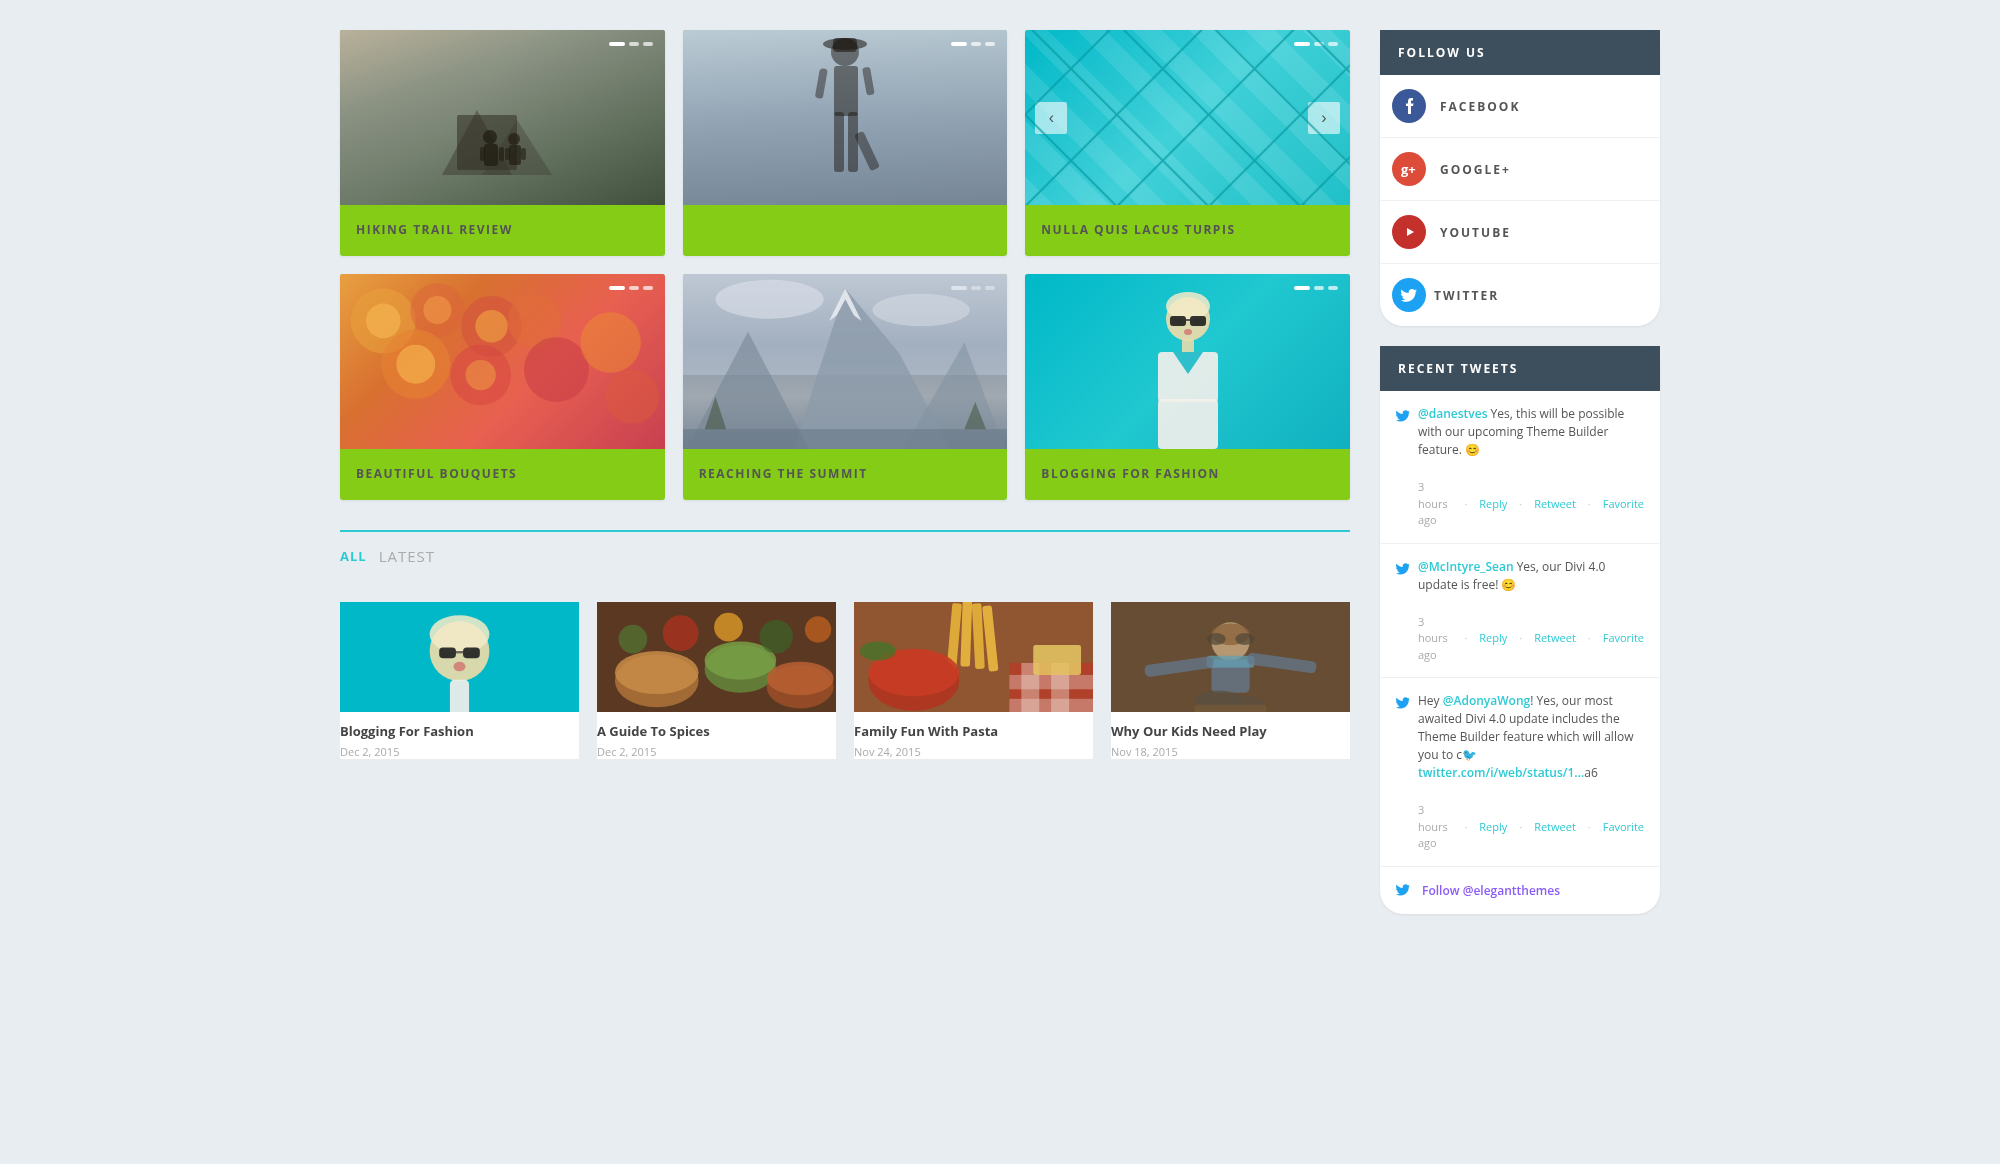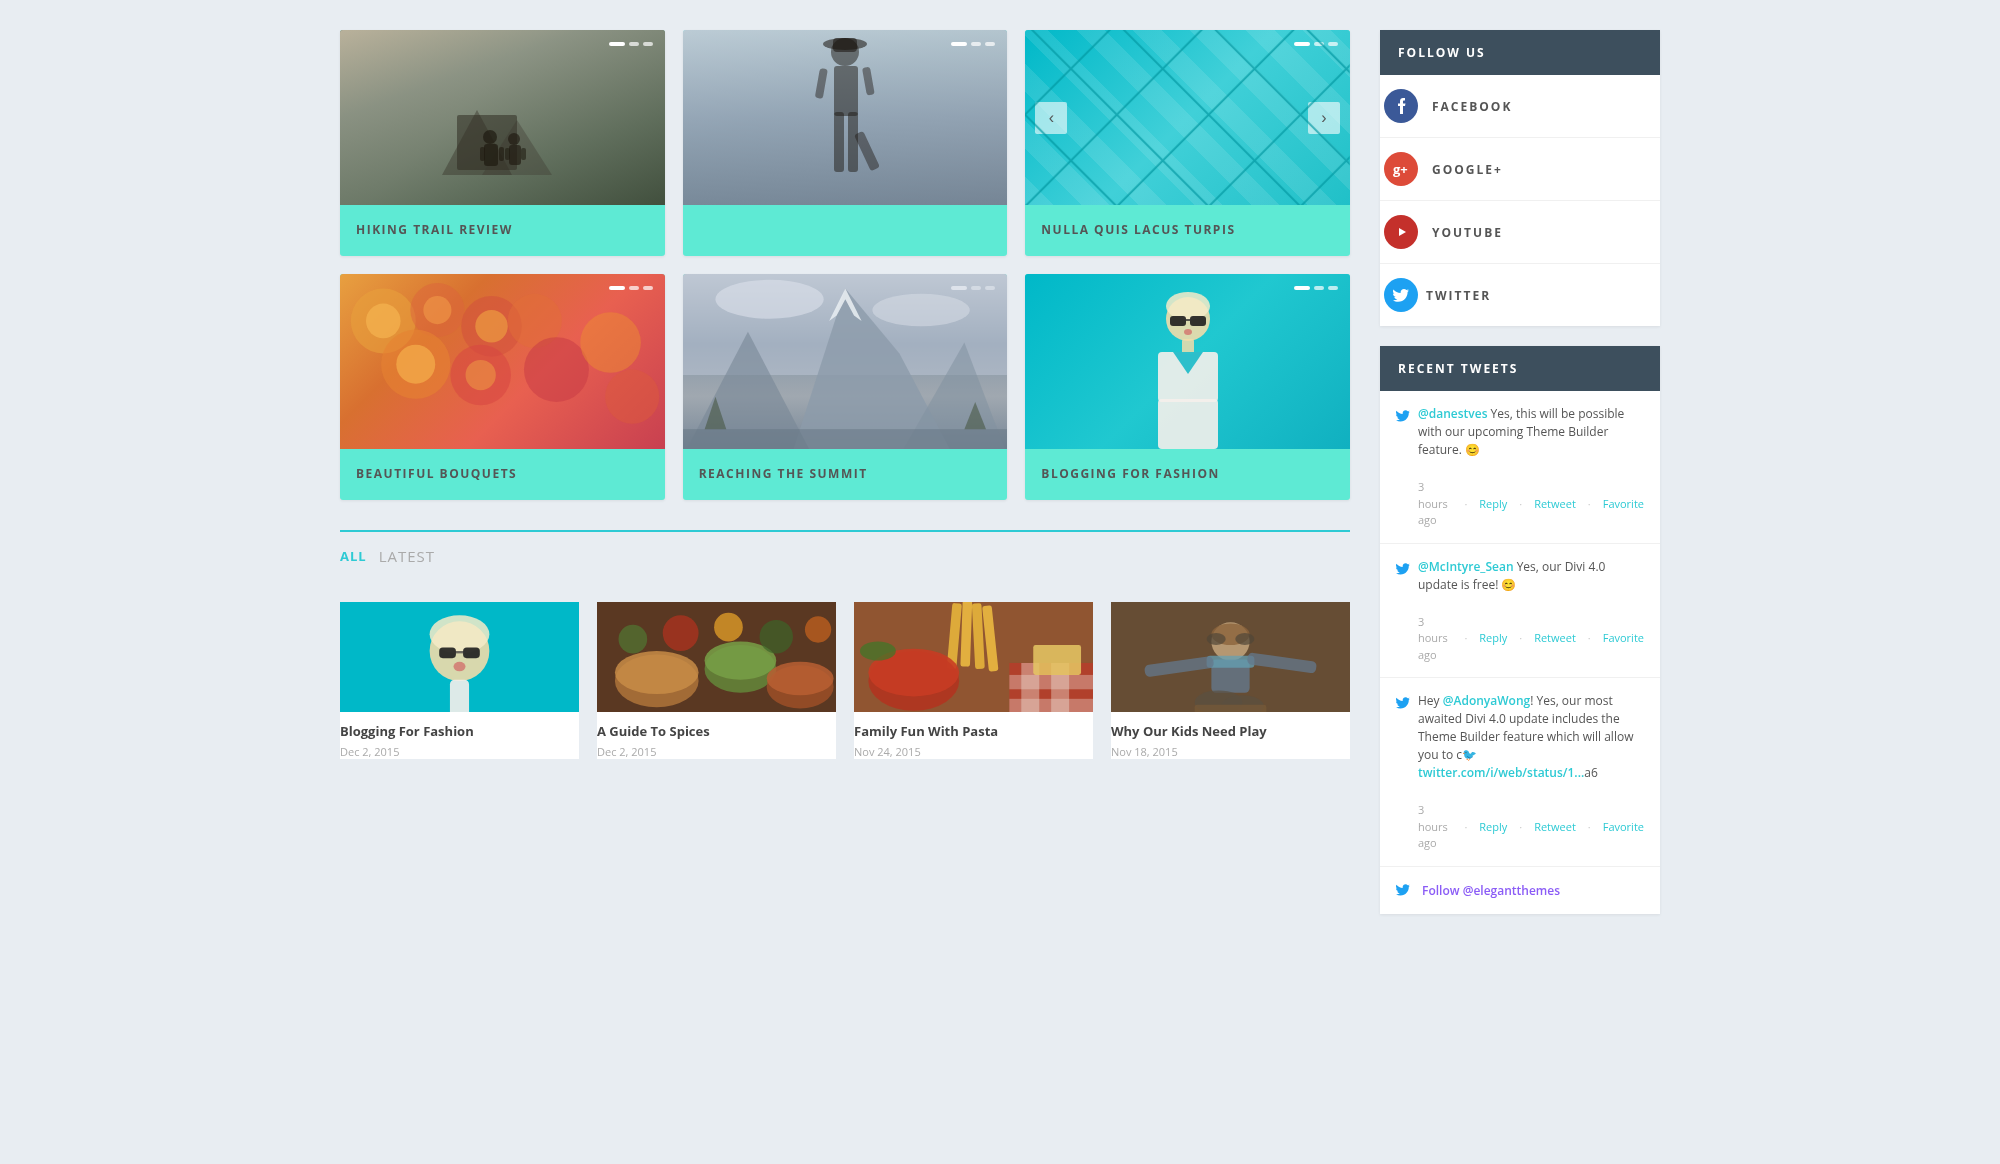--- a/index.html
+++ b/index.html
@@ -20,21 +20,21 @@
       flex: 1;
     }
     
     .featured-grid {
       display: grid;
       grid-template-columns: repeat(3, 1fr);
       gap: 18px;
       margin-bottom: 30px;
     }
     .featured-card {
-      background: #5eead4;
+      background: #84cc16;
       border-radius: 3px;
       overflow: hidden;
       box-shadow: 0 1px 3px rgba(0,0,0,0.07);
     }
     .featured-card .img-wrap {
       position: relative;
       width: 100%;
       height: 175px;
       overflow: hidden;
     }
@@ -215,37 +215,38 @@
 
     
     .sidebar {
       width: 280px;
       flex-shrink: 0;
     }
     .sidebar-widget {
       background: #fff;
       margin-bottom: 20px;
       box-shadow: 0 1px 3px rgba(0,0,0,0.07);
+      border-radius: 23px;
     }
     .widget-header {
       background: #3d4f5d;
       color: #fff;
       font-size: 12px;
       font-weight: 700;
       letter-spacing: 2px;
       text-transform: uppercase;
       padding: 14px 18px;
     }
     .social-list {
       list-style: none;
     }
     .social-item {
       display: flex;
       align-items: center;
-      padding: 14px 4px;
+      padding: 14px 12px;
       border-bottom: 1px solid #f0f0f0;
       gap: 14px;
       cursor: pointer;
     }
     .social-item:last-child {
       border-bottom: none;
       gap: 8px;
     }
     .social-icon {
       width: 34px;

